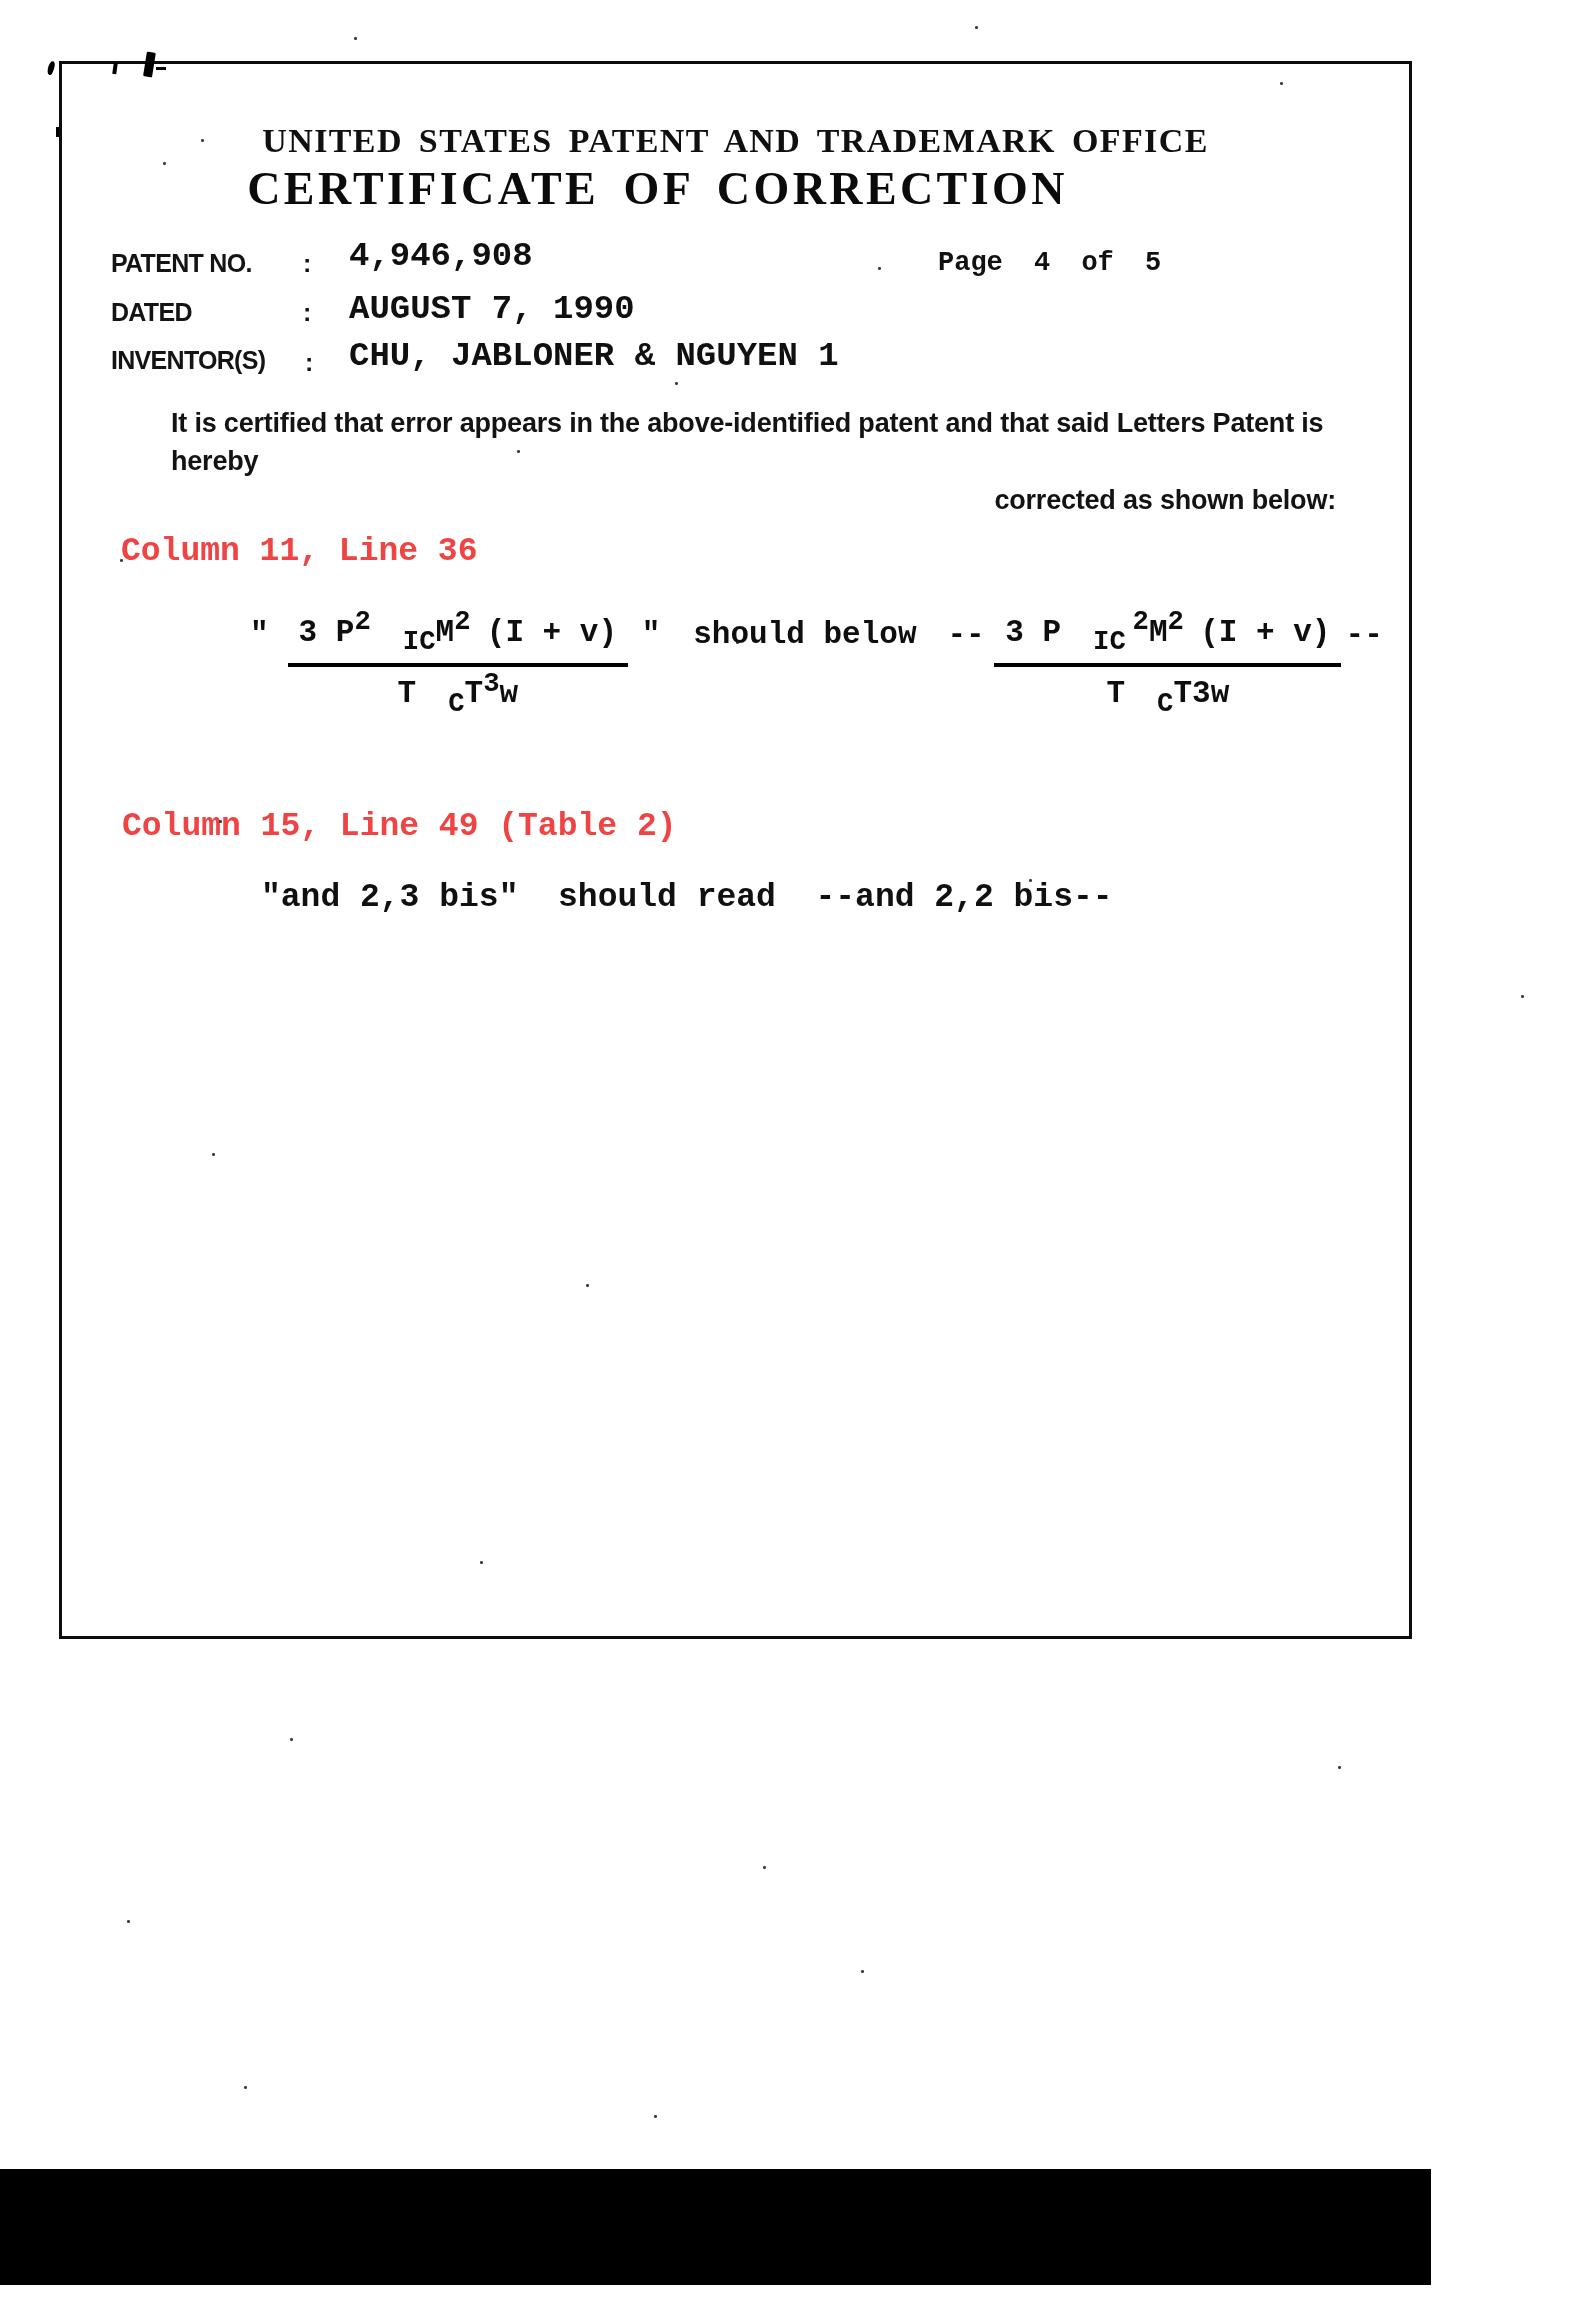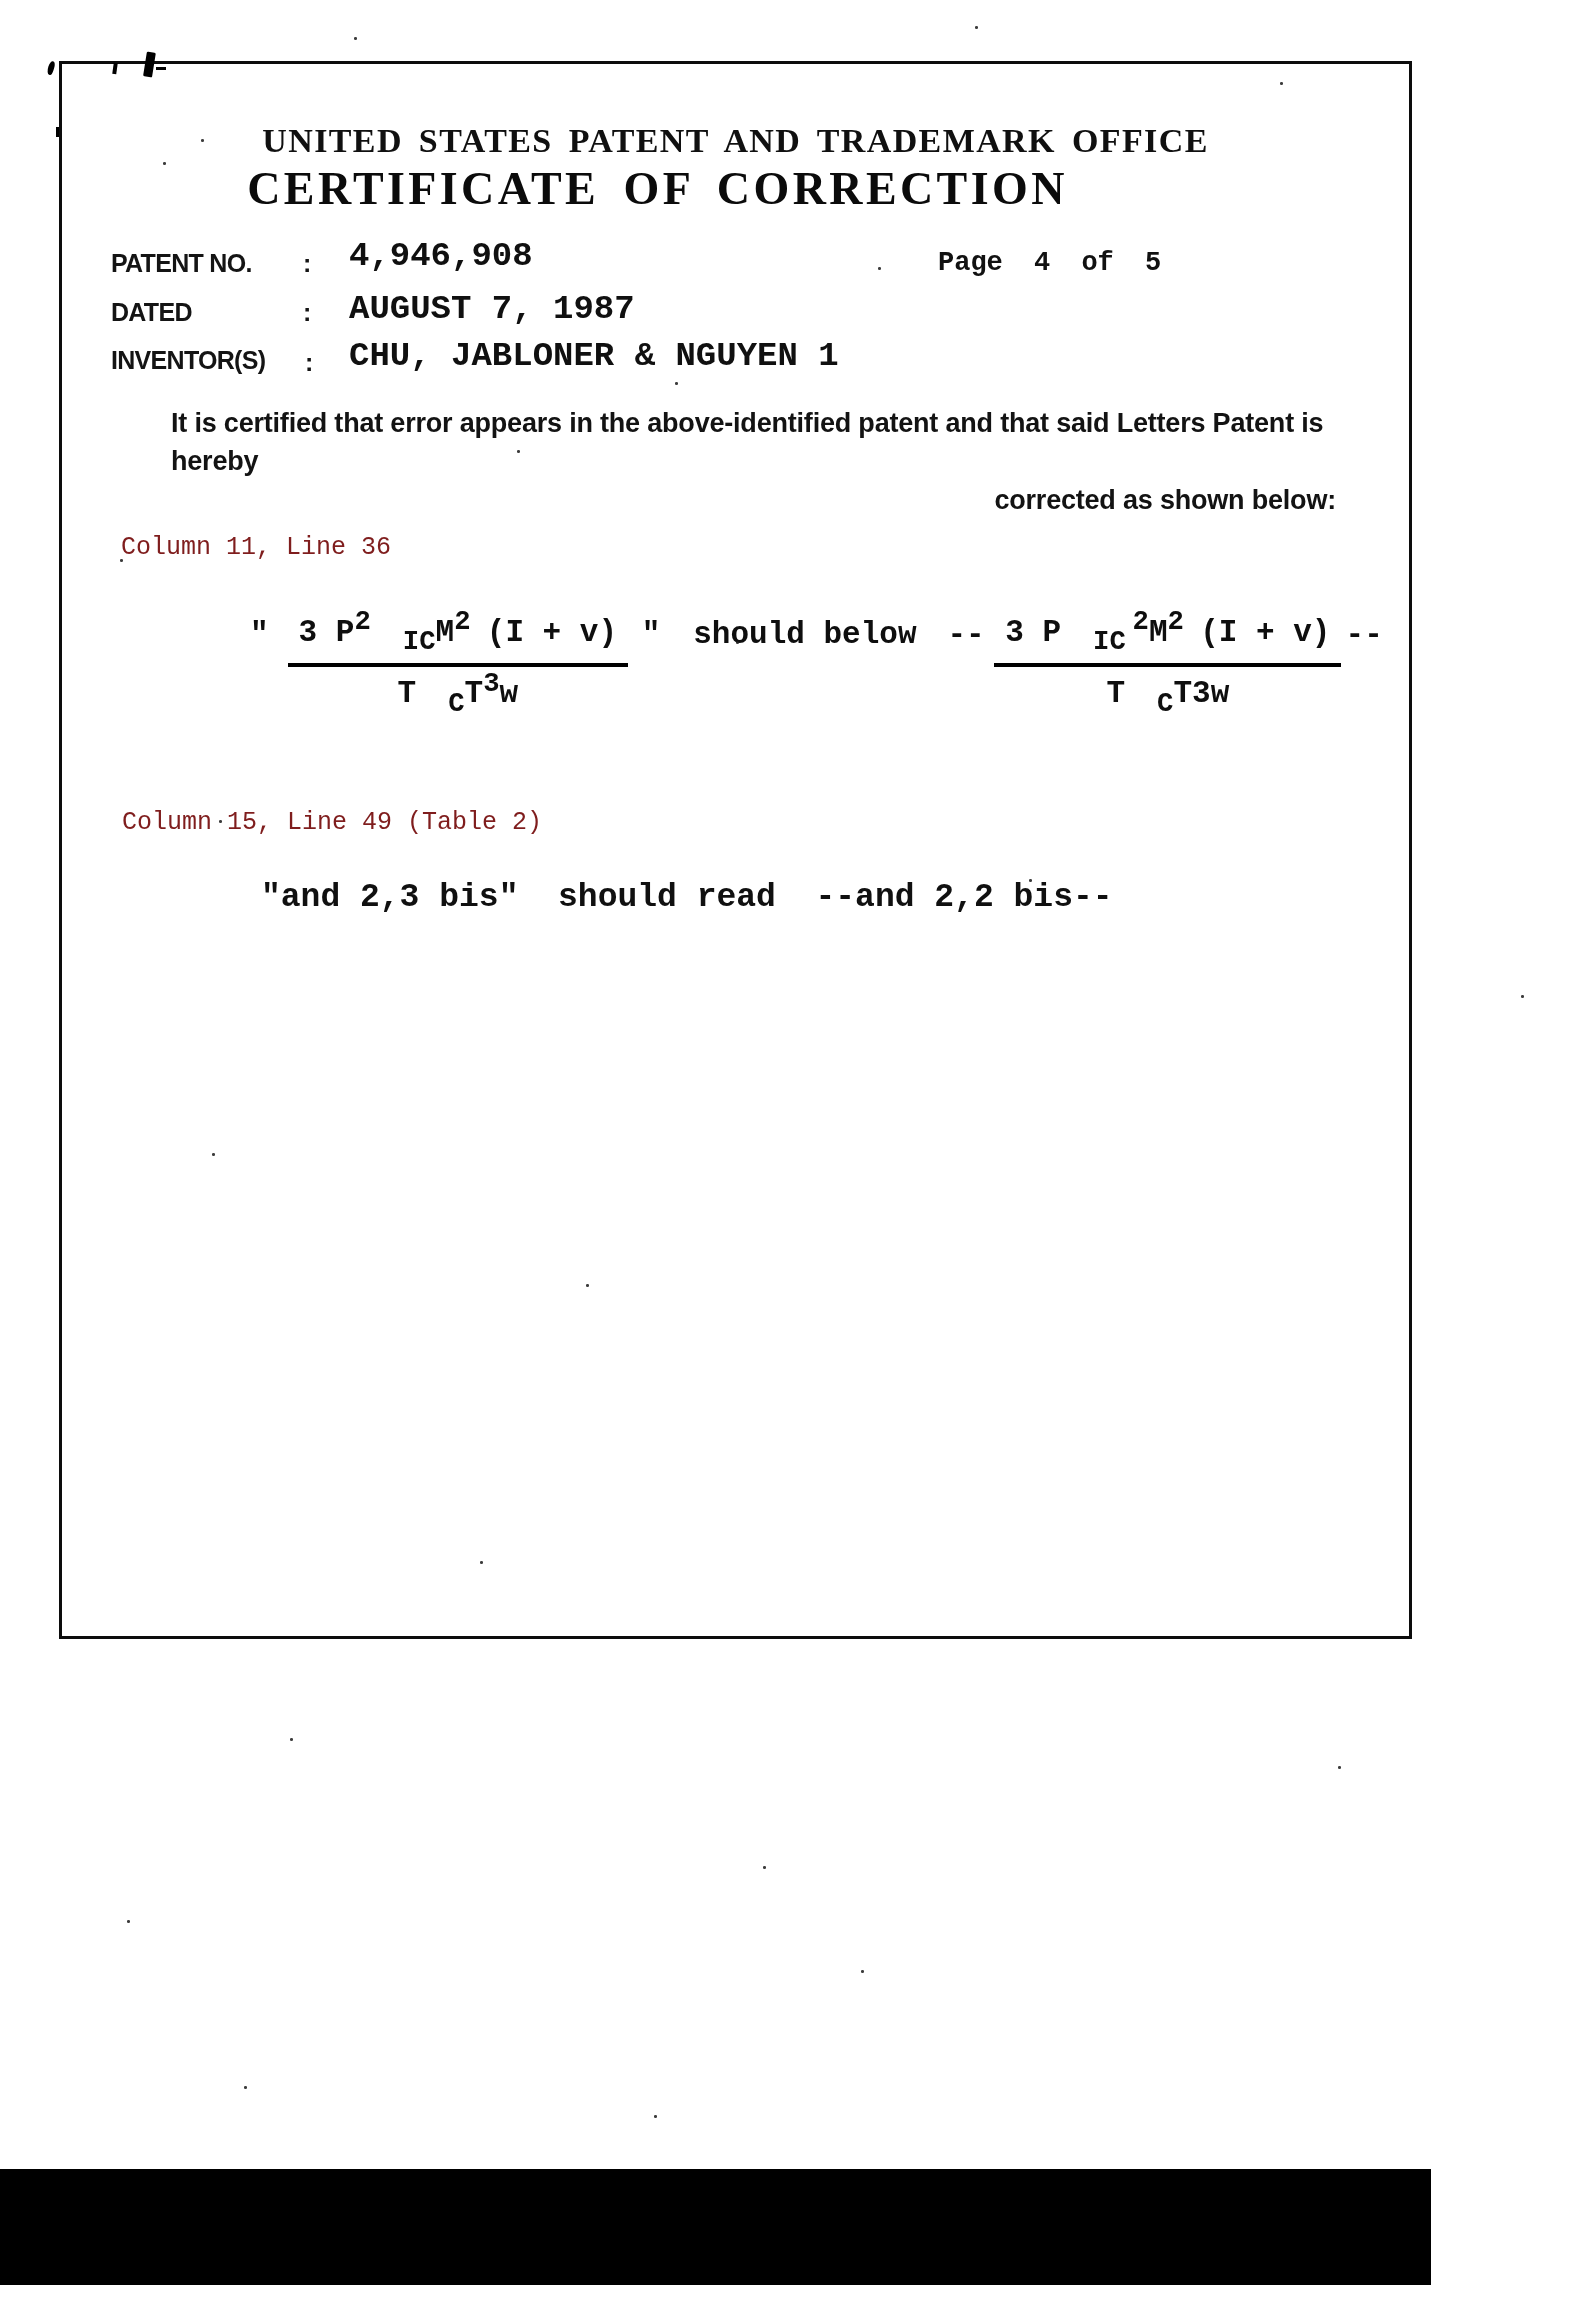--- a/index.html
+++ b/index.html
@@ -43,21 +43,21 @@
   
   .certify {
     left:111px; top:404px; width:1225px;
     font-family:"Liberation Sans","DejaVu Sans",sans-serif; font-weight:700;
     font-size:27px; letter-spacing:-0.2px; line-height:1.42; color:#131313;
   }
   .certify .l1 { display:block; padding-left:60px; }
   .certify .l2 { display:block;text-align:right; }
 
   
-  .sec-heading { font-weight:400; font-size:25px; white-space:nowrap; color:#7f1d1d; }
+  .sec-heading { font-weight:700; font-size:33px; white-space:nowrap; color:#ef4444; }
   .heading-1 { left:121px; top:533px; }
   .heading-2 { left:122px; top:808px; }
 
   .formula-row {
     left:250px; top:597px; display:flex; align-items:flex-start;
     font-weight:700; font-size:31px; white-space:nowrap; color:#0e0e0e;
   }
   .side { margin-top:20.4px; }
   .frac { display:inline-block; text-align:center; }
   .frac .num {
@@ -111,21 +111,21 @@
   <div class="abs cert-title">CERTIFICATE OF CORRECTION</div>
 
   <div>
     <div class="abs meta-label" style="left:111px; top:249px;">PATENT NO.</div>
     <div class="abs meta-colon" style="left:303px; top:249px;">:</div>
     <div class="abs meta-value" style="left:349px; top:237px;">4,946,908</div>
     <div class="abs page-indicator" style="left:938px; top:248px;">Page 4 of 5</div>
 
     <div class="abs meta-label" style="left:111px; top:298px;">DATED</div>
     <div class="abs meta-colon" style="left:303px; top:298px;">:</div>
-    <div class="abs meta-value" style="left:349px; top:290px;">AUGUST 7, 1987</div>
+    <div class="abs meta-value" style="left:349px; top:290px;">AUGUST 7, 1990</div>
 
     <div class="abs meta-label" style="left:111px; top:346px;">INVENTOR(S)</div>
     <div class="abs meta-colon" style="left:305px; top:348px;">:</div>
     <div class="abs meta-value" style="left:349px; top:337px;">CHU, JABLONER &amp; NGUYEN 1</div>
   </div>
 
   <div class="abs certify">
     <span class="l1">It is certified that error appears in the above-identified patent and that said Letters Patent is hereby</span>
     <span class="l2">corrected as shown below:</span>
   </div>

